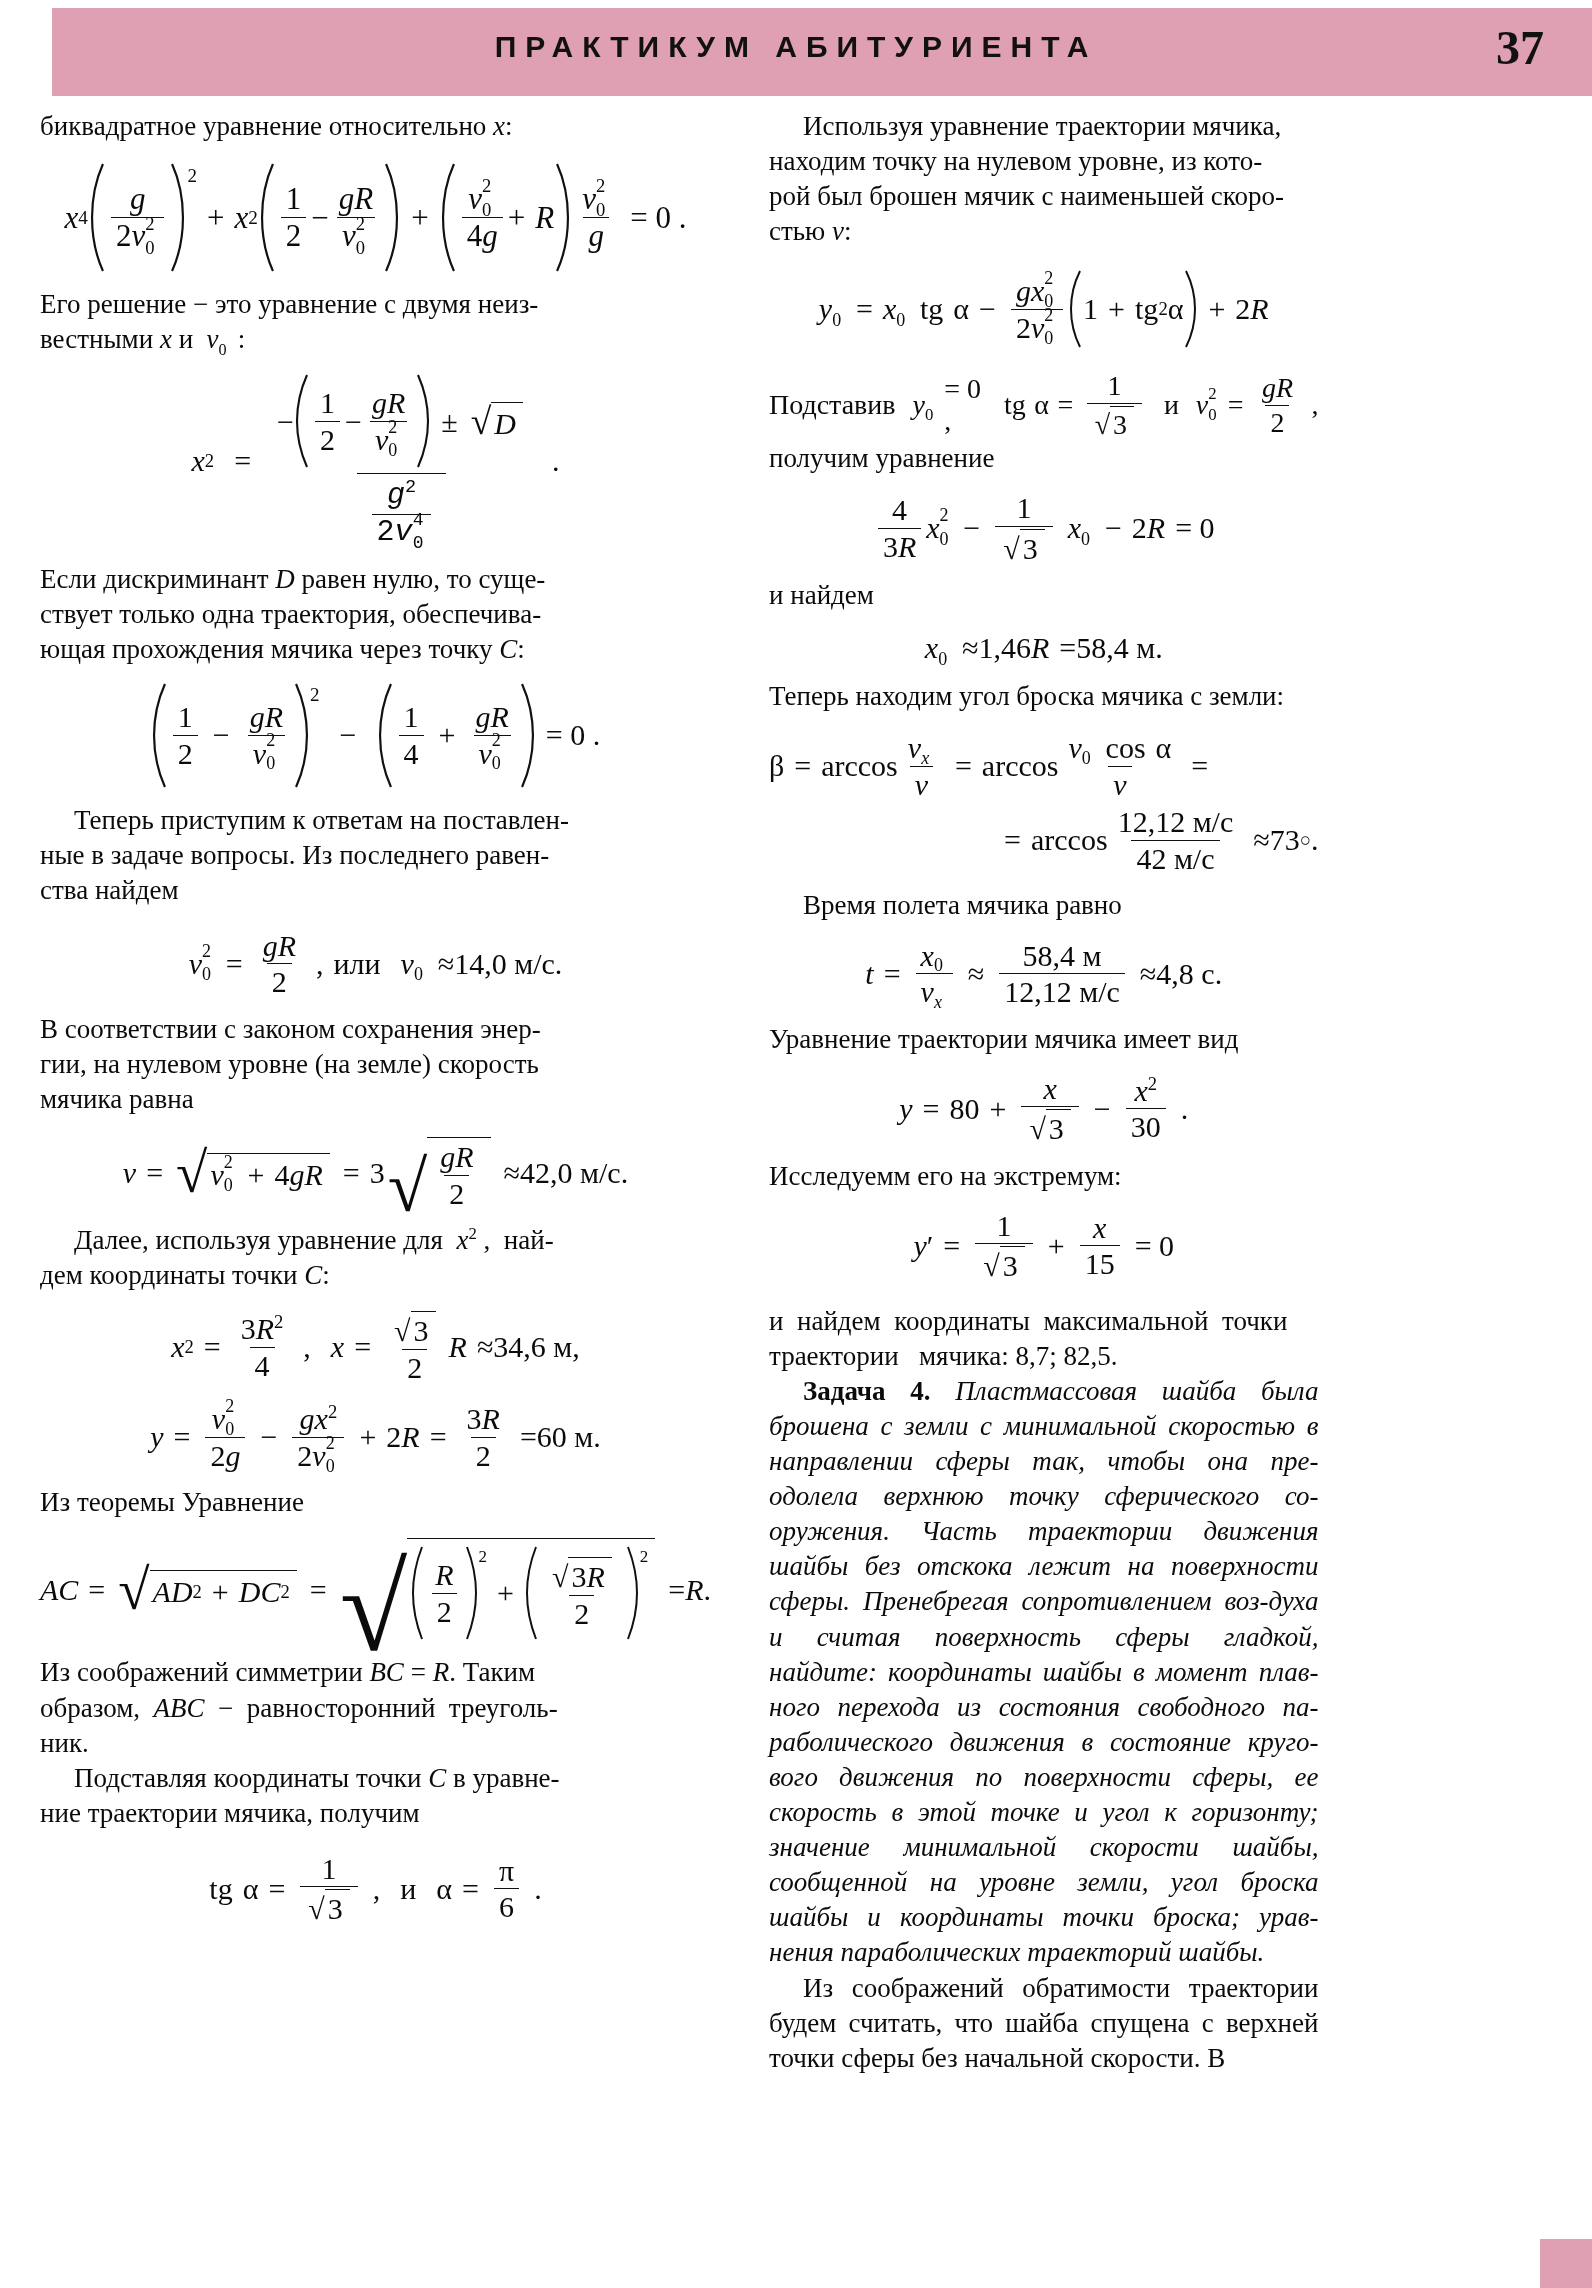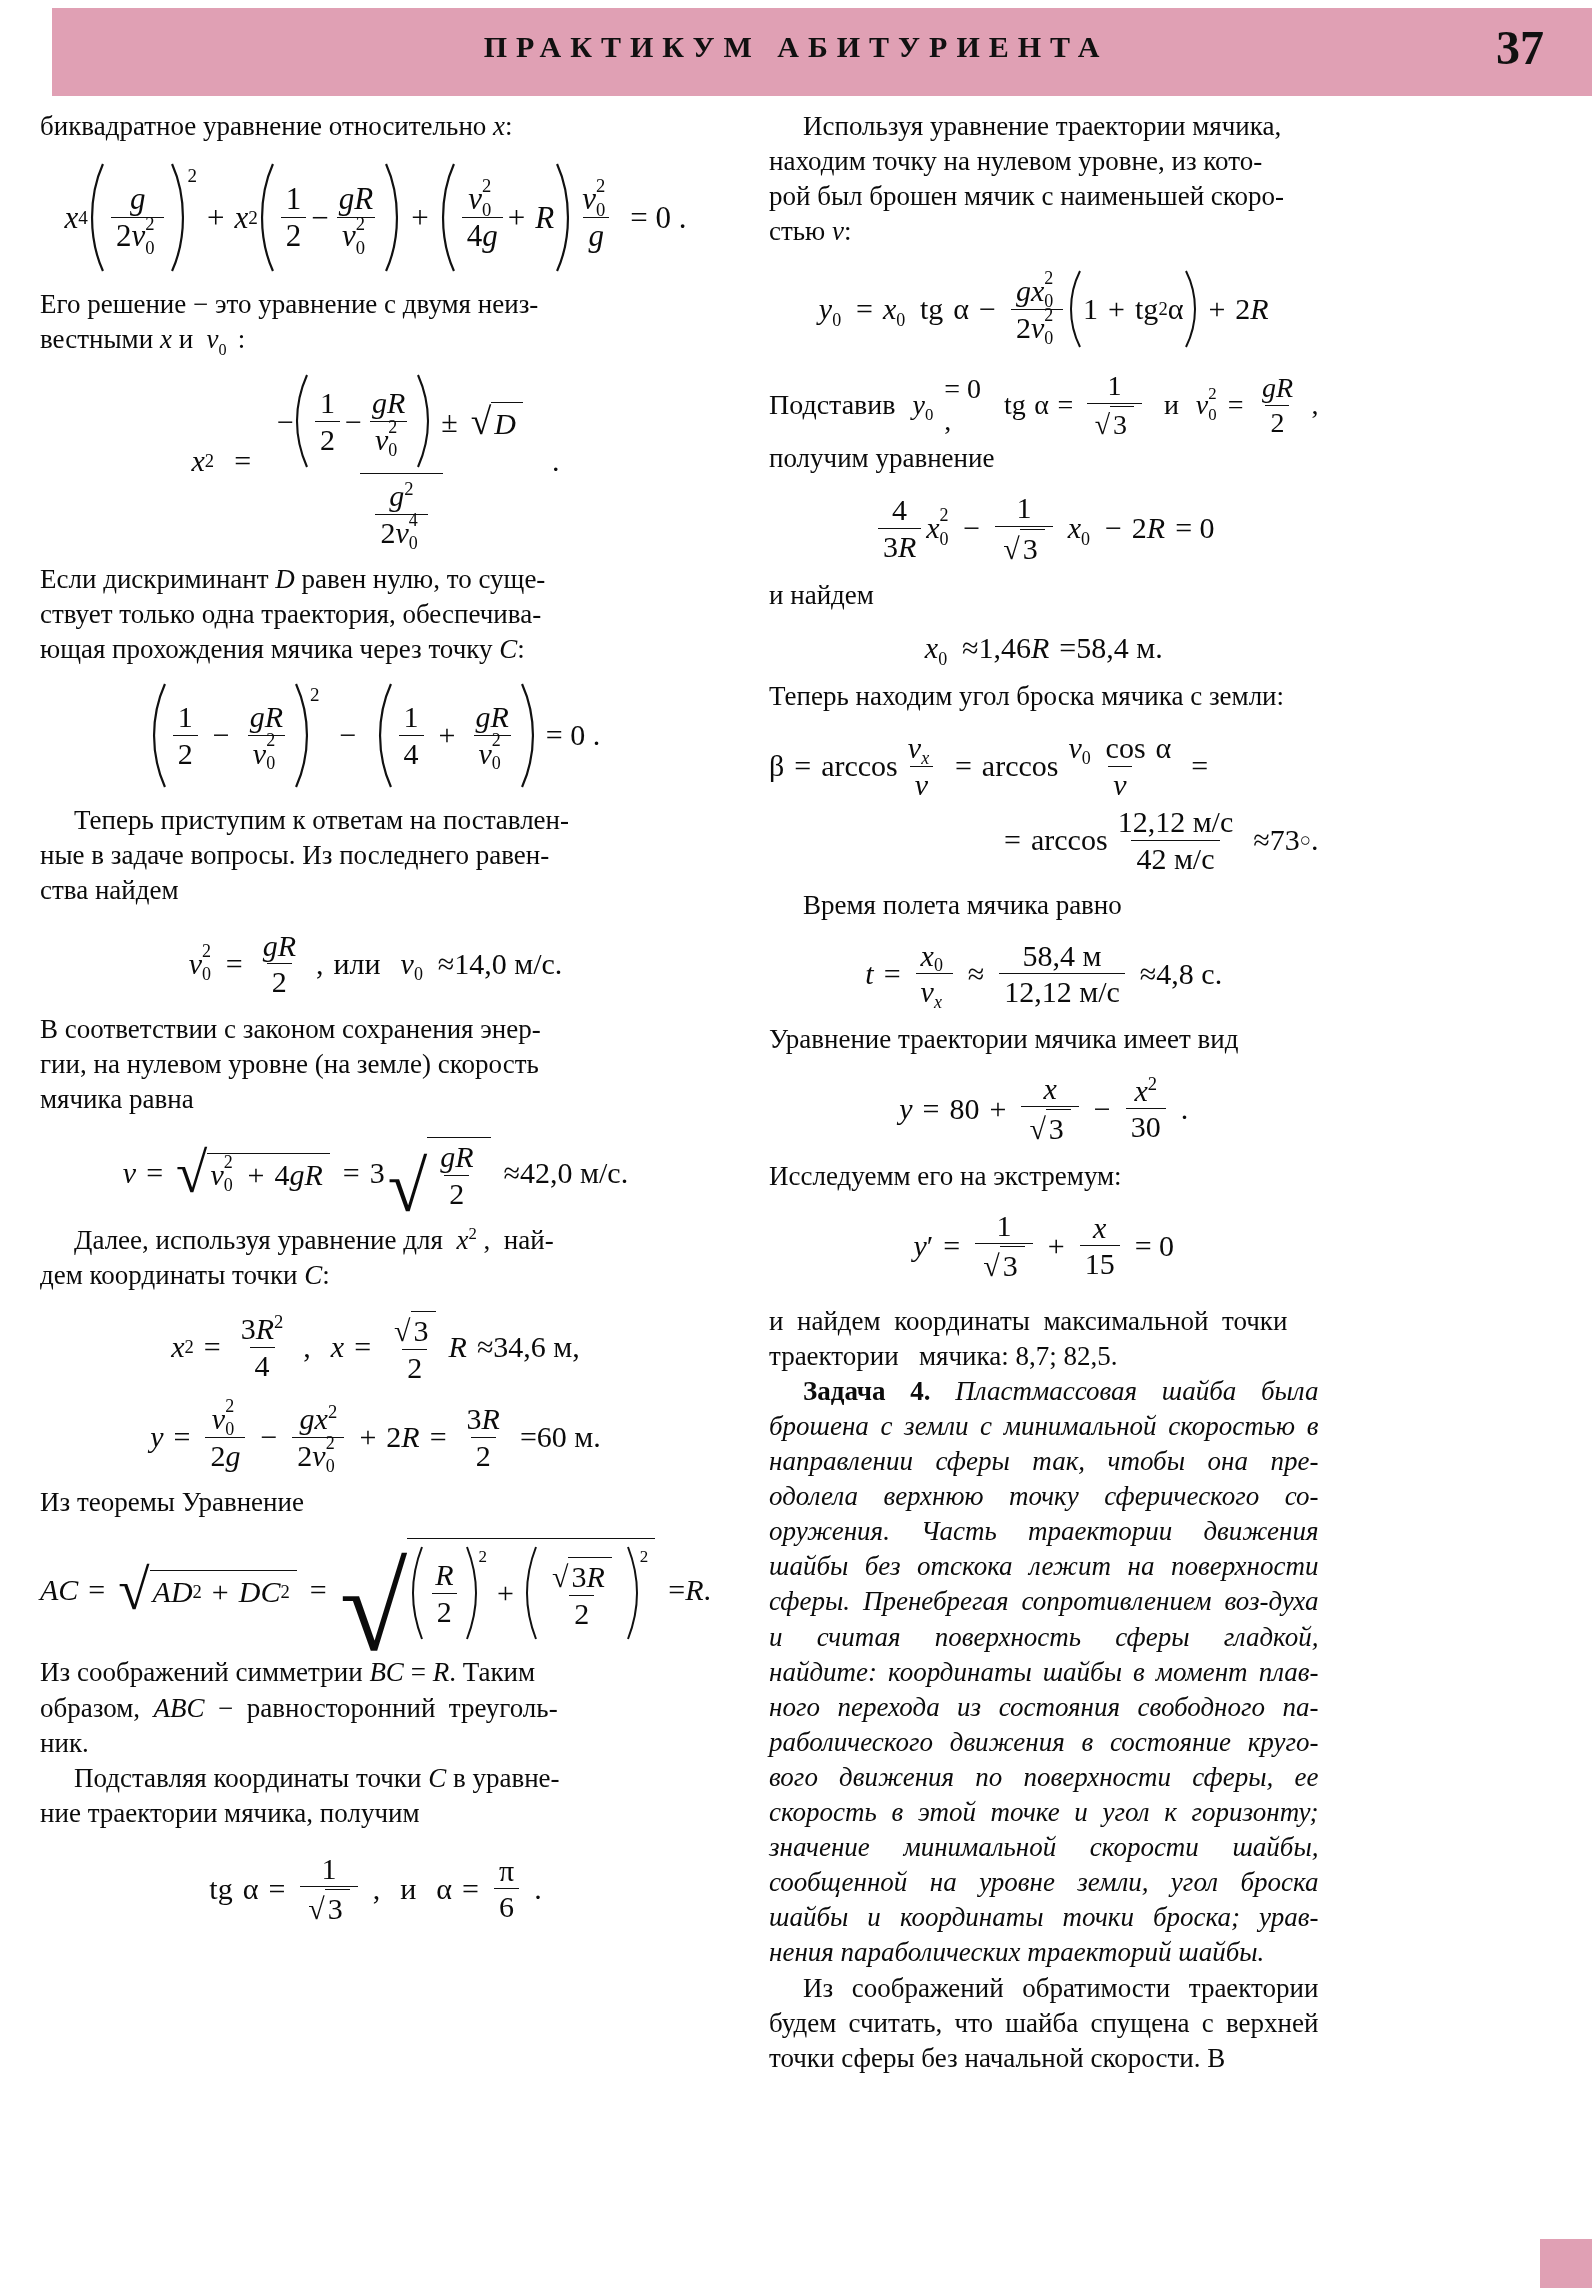--- a/index.html
+++ b/index.html
@@ -21,21 +21,21 @@
     background: #e0a0b4;
   }
   .header-title {
     position: absolute;
     left: 0; right: 0; top: 30px;
     text-align: center;
     font-size: 30px;
     font-weight: 700;
     letter-spacing: 9px;
     color: #111;
-    font-family: Liberation Serif, serif;
+    font-family: Liberation Sans, sans-serif;
   }
   .page-number {
     position: absolute;
     right: 48px; top: 20px;
     font-size: 48px;
     font-weight: 700;
     color: #111;
   }
 
   
@@ -229,21 +229,21 @@
               </svg>
             </span>
           <span class="sp"></span>±<span class="sp"></span>
           <span class="radical">
               <span class="sign" style="font-size:1.25em;">√</span>
               <span class="body">
                 <span class="it">D</span>
               </span>
             </span>
         </span>
-        <span class="bden" style="display:flex;align-items:center;justify-content:center;">
+        <span class="bden" style="display:flex;align-items:center;justify-content:center;font-family:Liberation Mono, monospace;">
           <span class="frac">
               <span class="num"><span class="it">g</span><sup class="su">2</sup></span>
               <span class="den"><span class="up">2</span><span class="vsub"><span class="base">v</span><span class="sb">0</span><span class="sp2">4</span></span><span class="vsub-pad"></span></span>
             </span>
         </span>
       </span>
       <span class="sp"></span>.
     </div>
 
     <p class="para">Если дискриминант <i>D</i> равен нулю, то суще-<br>ствует только одна траектория, обеспечива-<br>ющая прохождения мячика через точку <i>C</i>:</p>

